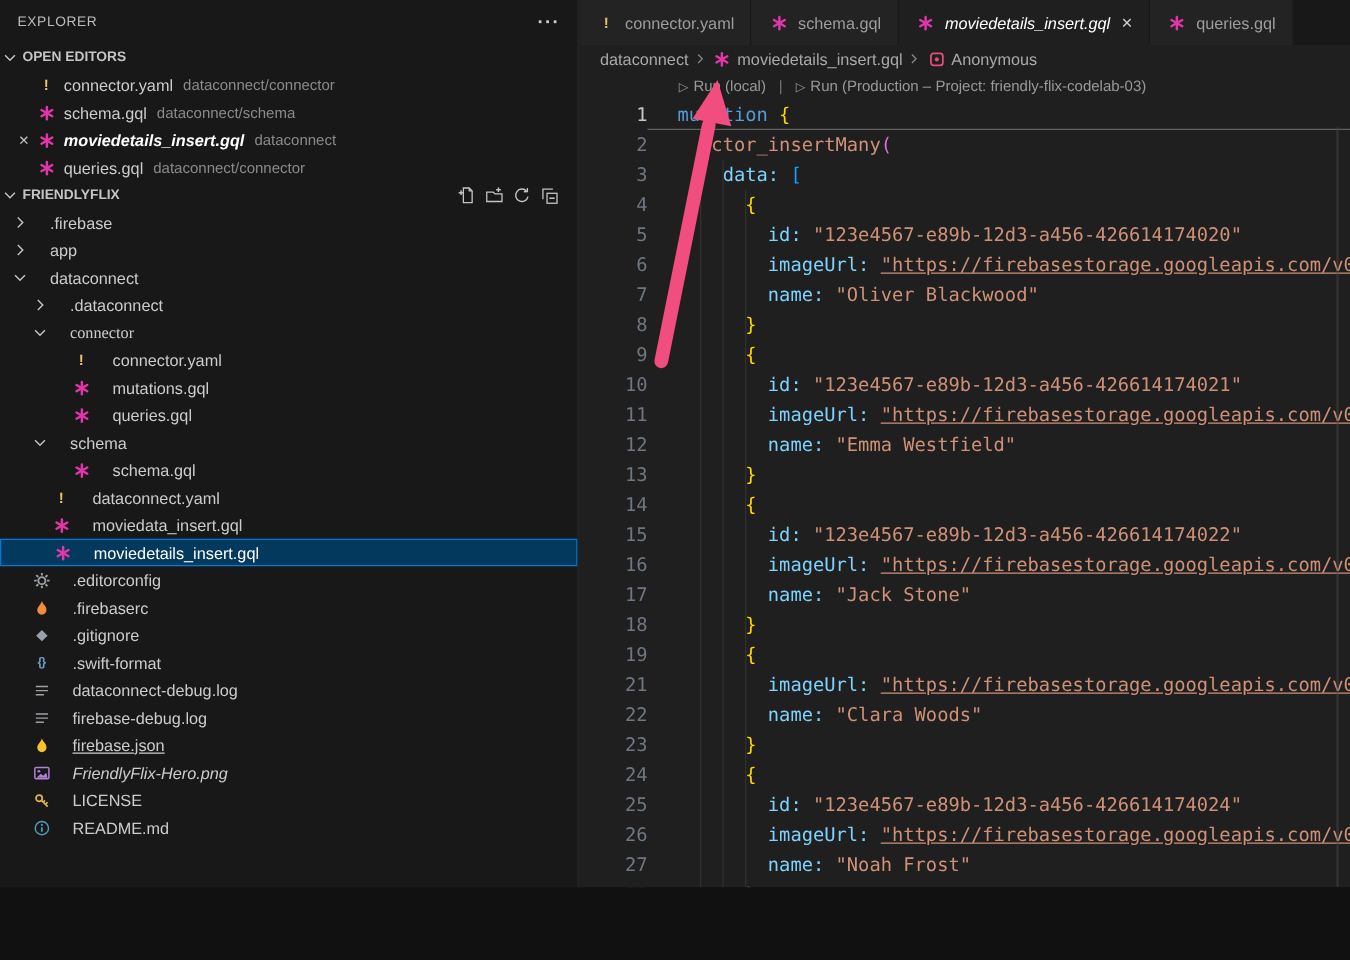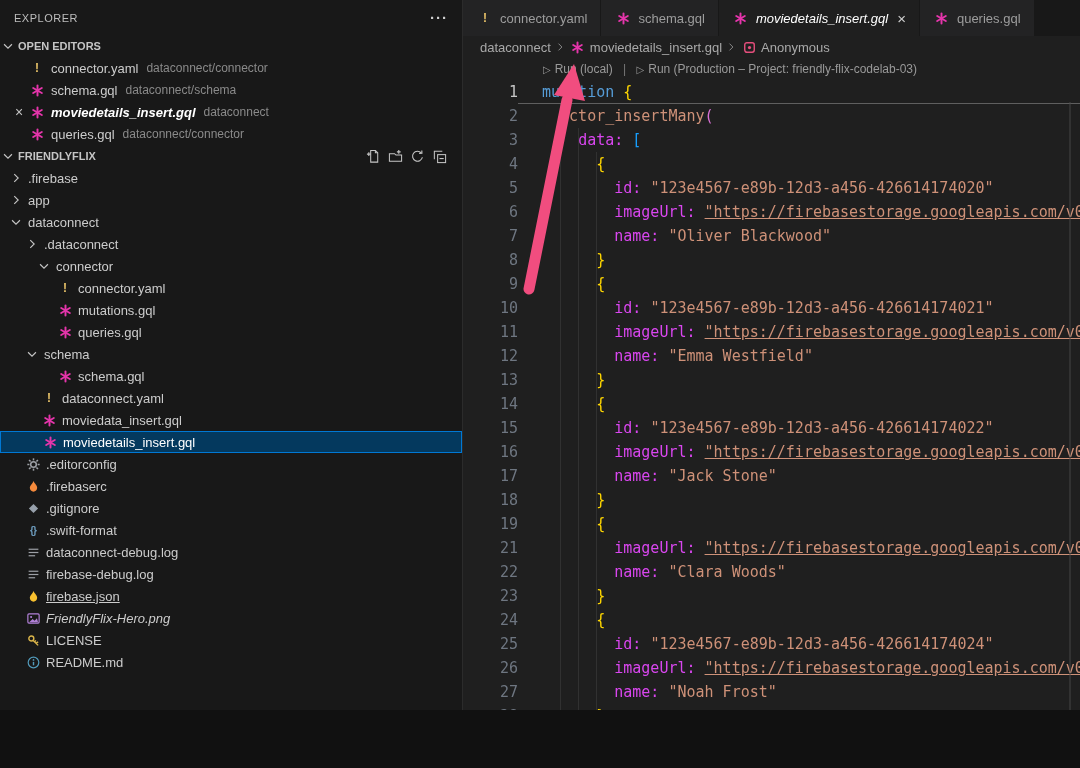--- a/index.html
+++ b/index.html
@@ -28,21 +28,21 @@
   .g-play{font-size:10px;}
 
   .oe-row{height:22px;display:flex;align-items:center;font-size:13px;cursor:pointer;padding-left:10px;}
   .oe-close{width:18px;flex:none;color:#c5c5c5;font-size:14px;text-align:center;cursor:pointer;}
   .oe-name{color:#cccccc;margin-left:5px;white-space:nowrap;}
   .oe-name.active{color:#ffffff;font-style:italic;font-weight:700;}
   .oe-path{color:#8a8a8a;margin-left:8px;font-size:12px;white-space:nowrap;}
 
   .tr-row{height:22px;display:flex;align-items:center;font-size:13px;cursor:pointer;
           box-sizing:border-box;white-space:nowrap;}
-  .tr-label{margin-left:4px;color:#cccccc;}
+  .tr-label{margin-left:16px;color:#cccccc;}
   .tr-row.selected{background:#04395e;border:1px solid #0078d4;}
   .tr-row.selected .tr-label{color:#ffffff;}
 
   
   .editor-area{position:absolute;left:463px;top:0;right:0;bottom:0;background:#1f1f1f;overflow:hidden;}
   .tabs{height:36px;background:#181818;display:flex;align-items:stretch;overflow:hidden;}
   .tab{display:inline-flex;align-items:center;padding:0 13px;font-size:13px;background:#232324;
        color:#9d9d9d;border-right:1px solid #181818;cursor:pointer;white-space:nowrap;}
   .tab .icon{margin-right:6px;}
   .tab.active{background:#1f1f1f;color:#ffffff;}
@@ -61,21 +61,21 @@
   .cl-link .g-play{margin-right:4px;}
   .cl-sep{margin:0 7px;color:#777;}
 
   .line{display:flex;height:24px;}
   .ln{width:55px;flex:none;text-align:right;font-family:"DejaVu Sans Mono",monospace;
       font-size:15px;line-height:24px;color:#6e7681;}
   .content{flex:1;padding-left:24px;white-space:pre;overflow:hidden;box-sizing:border-box;
            font-family:"DejaVu Sans Mono",monospace;font-size:15px;line-height:24px;color:#d4d4d4;}
   .line.active .ln{color:#c6c6c6;}
   .line.active .content{border-bottom:1px solid #5f5f5f;}
-  .t-p{color:#d4d4d4}.t-k{color:#569cd6}.t-fn{color:#ce9178}.t-f{color:#d946ef}
+  .t-p{color:#d4d4d4}.t-k{color:#569cd6}.t-fn{color:#ce9178}.t-f{color:#7dd3fc}
   .t-s{color:#ce9178}.t-u{color:#ce9178;text-decoration:underline}
   .t-b1{color:#ffd700}.t-b2{color:#da70d6}.t-b3{color:#179fff}
 
   .guide{position:absolute;width:1px;background:#313131;bottom:0;}
   .scroll-line{position:absolute;right:9px;top:44px;bottom:0;width:2px;background:#4a4a4a;opacity:.45;}
 
   .arrow{position:absolute;left:0;top:0;pointer-events:none;z-index:50;}
 </style>
 </head>
 <body>
@@ -211,21 +211,21 @@
           <span class="tr-label">dataconnect</span>
         </div>
         <div class="tr-row" style="padding-left: 24px;">
           <span class="twisty">
             <svg viewBox="0 0 16 16">
               <path d="M6 3.5 10.5 8 6 12.5" fill="none" stroke="#c5c5c5" stroke-width="1.3"></path>
             </svg>
           </span>
           <span class="tr-label">.dataconnect</span>
         </div>
-        <div class="tr-row" style="padding-left: 36px;">
+        <div class="tr-row" style="padding-left: 24px; font-family: Liberation Serif, serif;">
           <span class="twisty">
             <svg viewBox="0 0 16 16">
               <path d="M3.5 6 8 10.5 12.5 6" fill="none" stroke="#c5c5c5" stroke-width="1.3"></path>
             </svg>
           </span>
           <span class="tr-label">connector</span>
         </div>
         <div class="tr-row" style="padding-left: 40px;">
           <span class="twisty"></span>
           <span class="icon">

